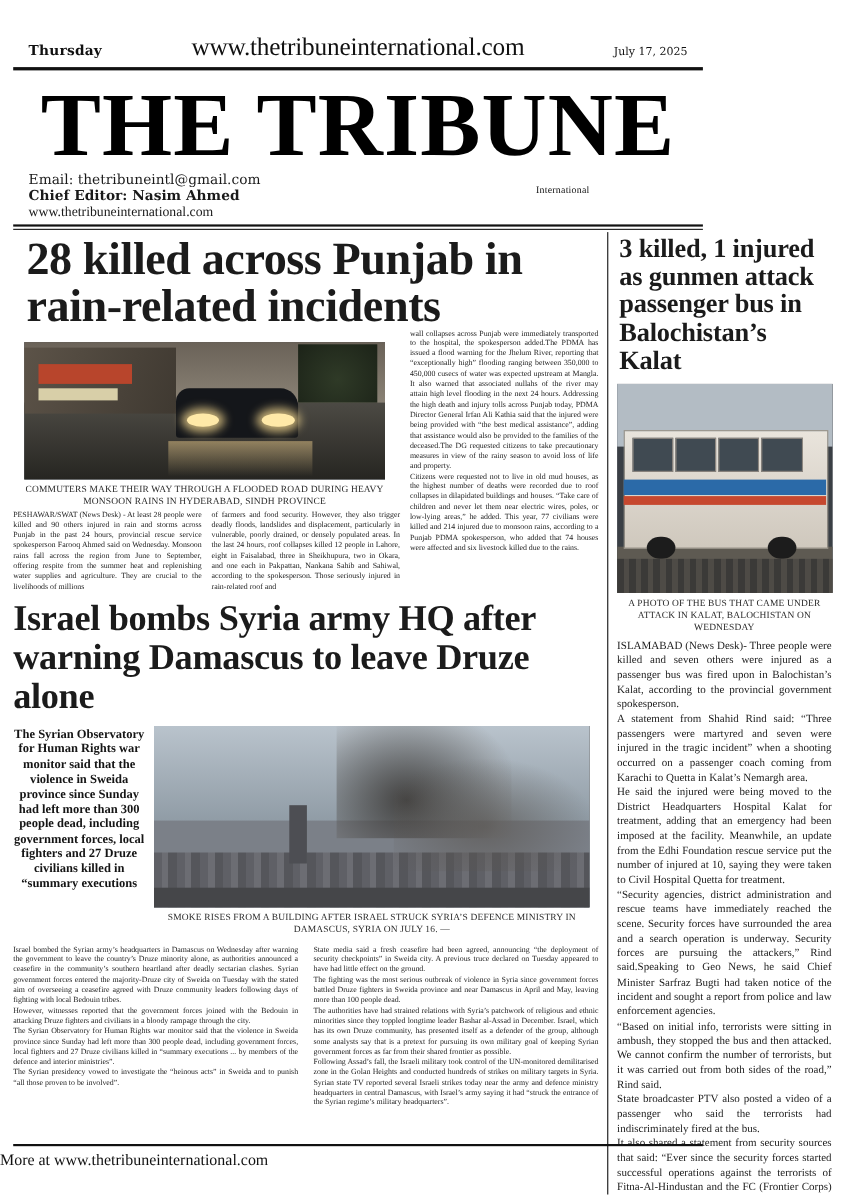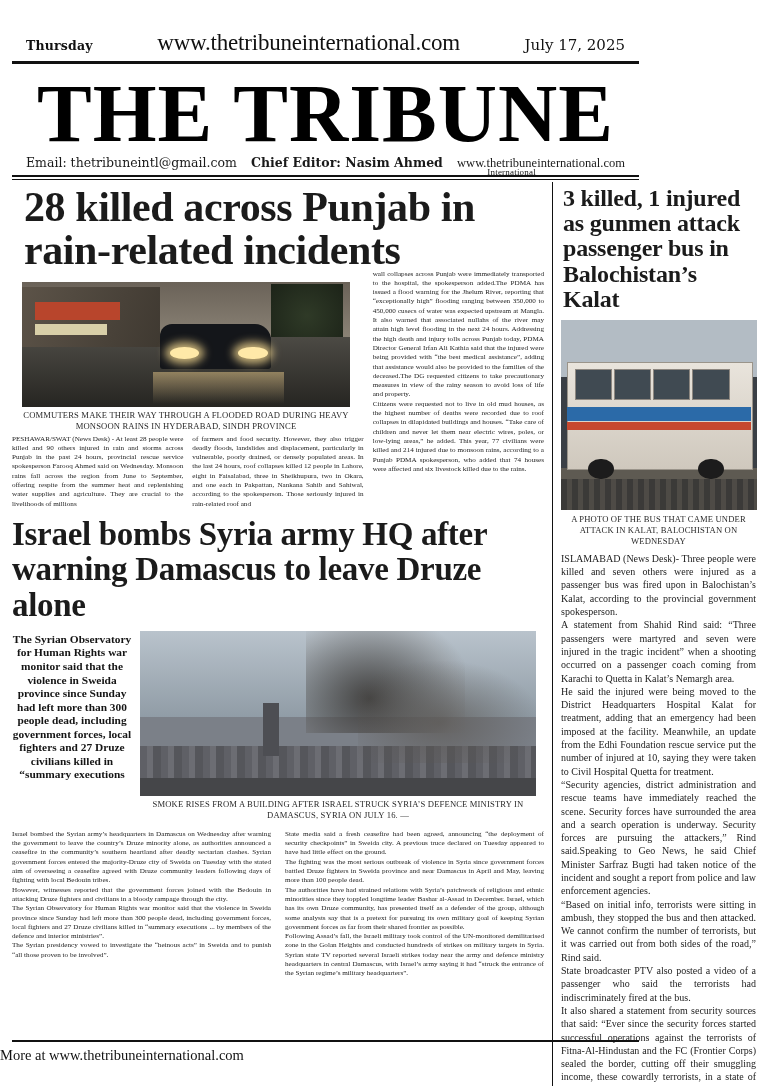--- a/index.html
+++ b/index.html
@@ -39,21 +39,21 @@
   }
   .topstrip .siteurl {
     font-family: "Liberation Serif", serif;
     font-size: 23px;
     font-weight: 400;
     letter-spacing: -0.2px;
     color: #111;
   }
   .topstrip .issuedate {
     font-family: "DejaVu Serif", serif;
-    font-size: 15px;
+    font-size: 10px;
     font-weight: 400;
     color: #111;
   }
   .rule-thick {
     height: 2.5px;
     background: #111;
     margin: 2px 12px 0 12px;
   }
 
   
@@ -81,20 +81,21 @@
     font-weight: 400;
     letter-spacing: .2px;
     color: #111;
   }
   .masthead-sub {
     display: flex;
     align-items: baseline;
     justify-content: space-between;
     padding: 4px 26px 4px 26px;
     font-family: "DejaVu Serif", serif;
+    flex-direction: column;
   }
   .masthead-sub .email {
     font-size: 12.5px;
     font-weight: 400;
   }
   .masthead-sub .editor {
     font-size: 12.5px;
     font-weight: 700;
   }
   .masthead-sub .web {

